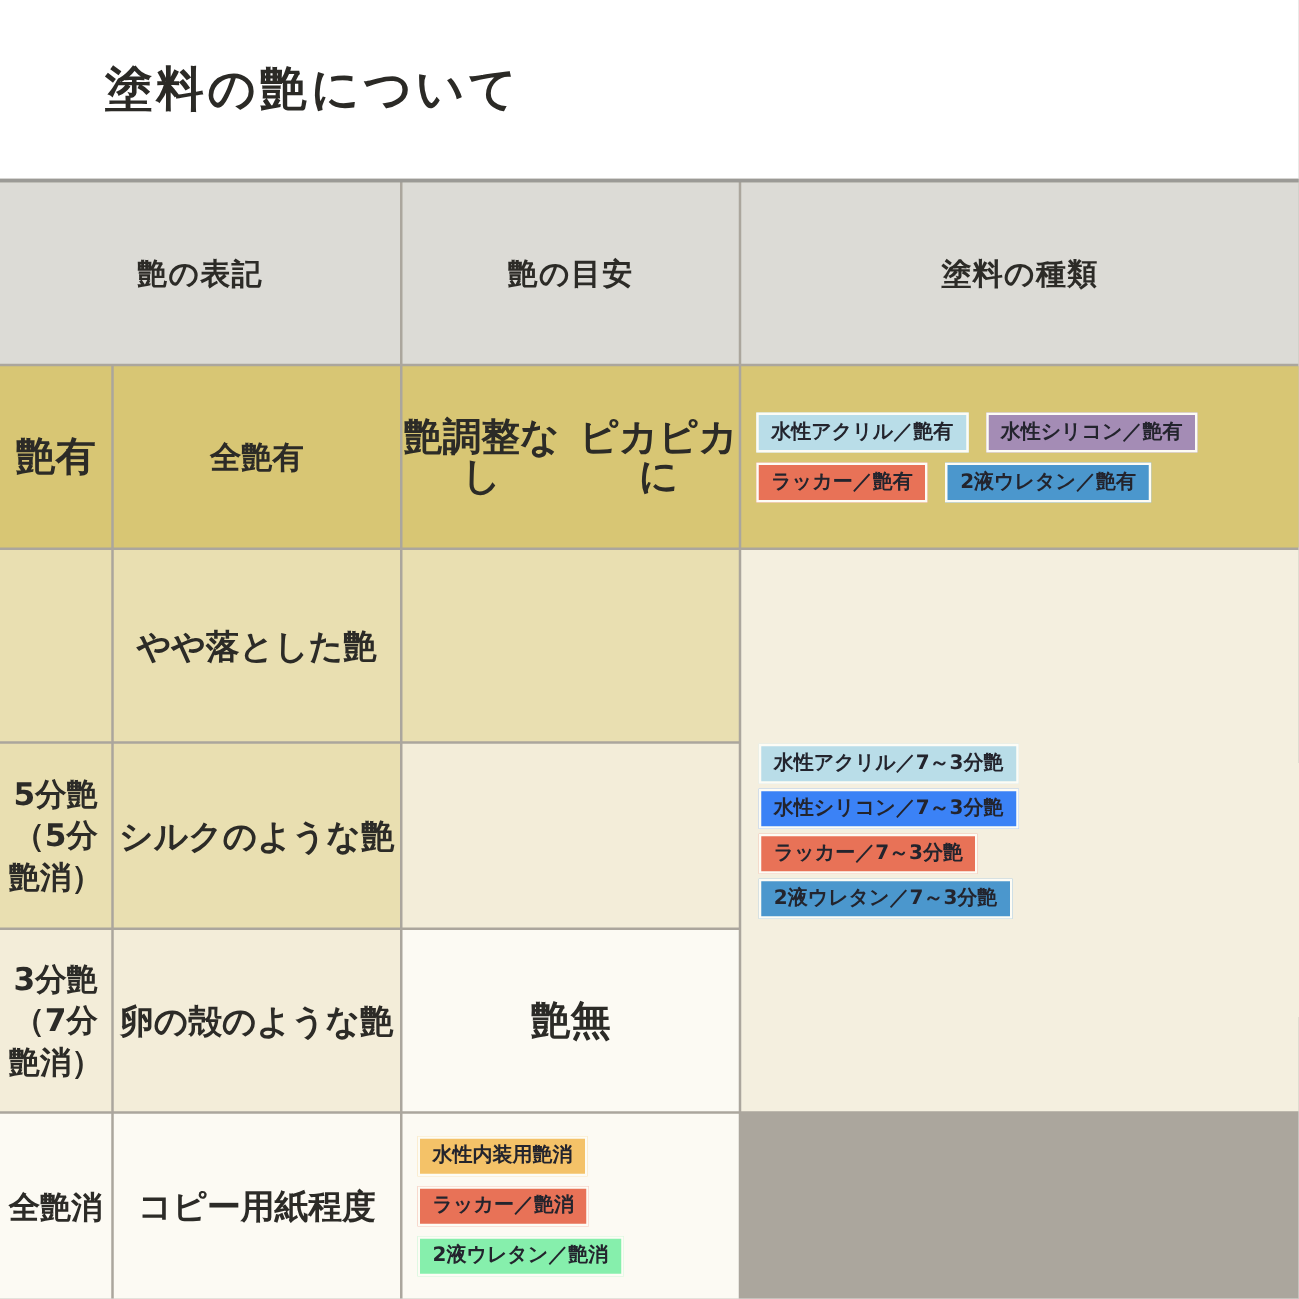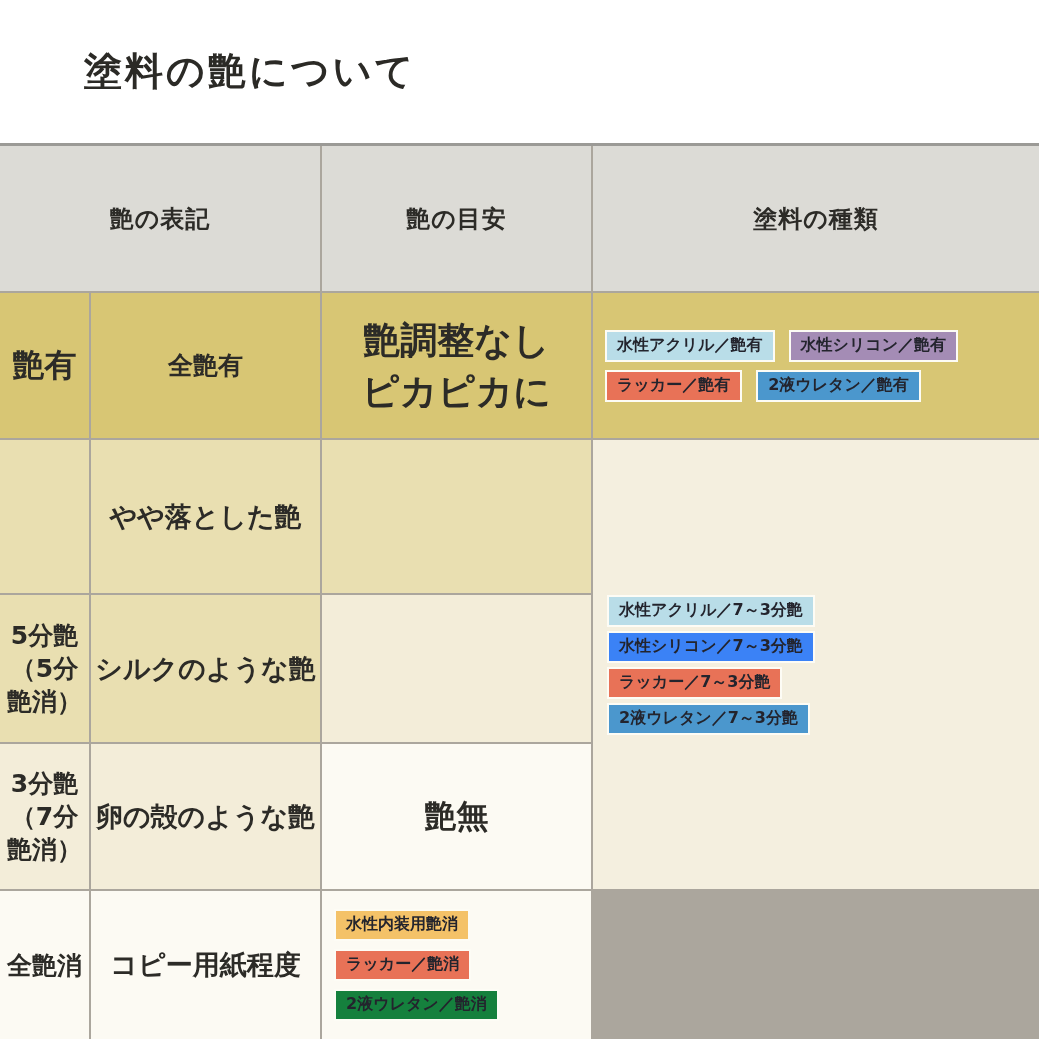--- a/index.html
+++ b/index.html
@@ -25,21 +25,21 @@
   .hdr{background:#dcdbd6;font-size:24px;letter-spacing:1px;}
   .hdr-notation{grid-column:1 / span 2;}
   .bg-gloss{background:#d8c674;}
   .bg-mid{background:#e9dfb1;}
   .bg-3bu{background:#f3edd9;}
   .bg-matte{background:#fcfaf3;}
   .bg-midchips{background:#f4efdf;}
   .category{font-size:32px;}
   .notation{font-size:25px;}
   .guide{font-size:27px;text-align:center;}
-  .guide-two-line{flex-direction:column;line-height:1.0;gap:14px;font-size:37px;}
+  .guide-two-line{flex-direction:row;line-height:1.0;gap:14px;font-size:31px;}
   .chips-cell{
     justify-content:flex-start;align-items:center;align-content:center;
     flex-wrap:wrap;column-gap:14px;row-gap:8px;
     padding:0 8px 0 12px;box-sizing:border-box;text-align:left;
   }
   .chips-col{
     flex-direction:column;align-items:flex-start;justify-content:center;
     gap:4px;padding-left:14px;box-sizing:border-box;text-align:right;
   }
   .chip{
@@ -92,16 +92,16 @@
   <div class="cell bg-3bu"></div>
   <div class="cell bg-3bu notation">3分艶（7分艶消）</div>
   <div class="cell bg-3bu guide">卵の殻のような艶</div>
 
   <div class="cell bg-matte category">艶無</div>
   <div class="cell bg-matte notation">全艶消</div>
   <div class="cell bg-matte guide">コピー用紙程度</div>
   <div class="cell bg-matte chips-cell">
       <span class="chip" style="background: rgb(244, 194, 104);">水性内装用艶消</span>
       <span class="chip" style="background: rgb(232, 114, 87);">ラッカー／艶消</span>
-      <span class="chip" style="background: #15803d;">2液ウレタン／艶消</span>
+      <span class="chip" style="background: #86efac;">2液ウレタン／艶消</span>
     </div>
 
 </div>
 
 </body></html>

